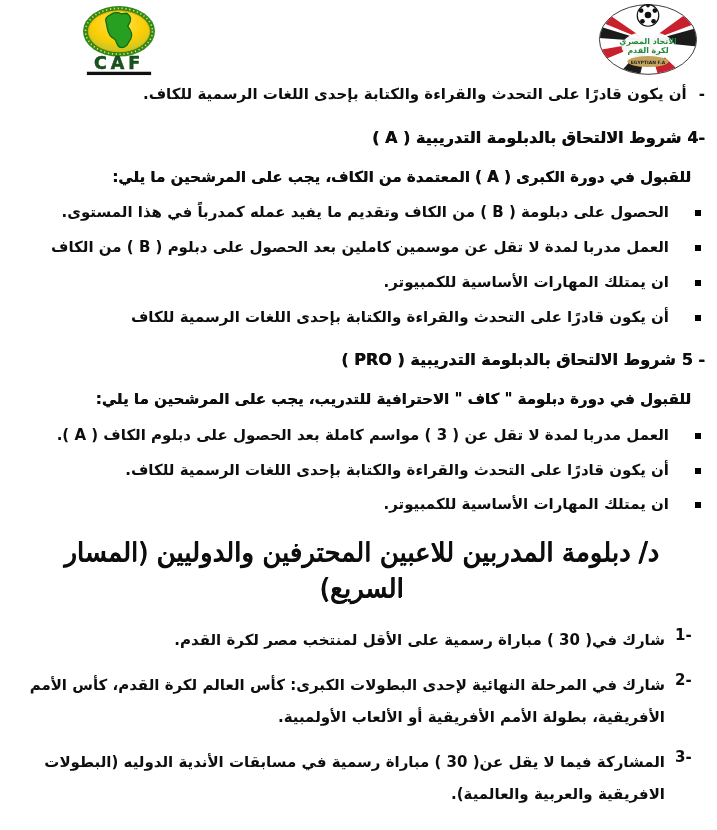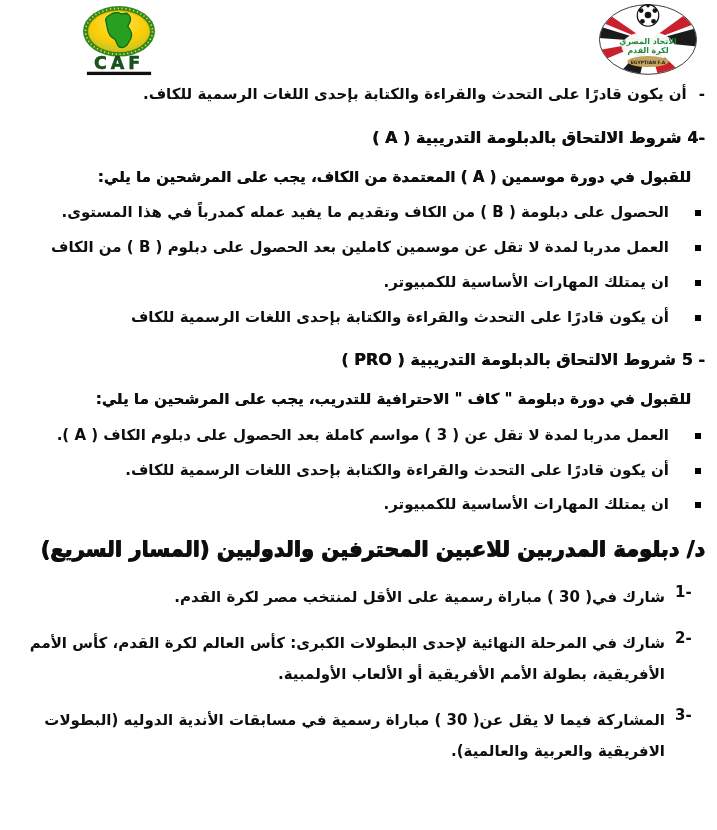--- a/index.html
+++ b/index.html
@@ -27,23 +27,24 @@
   .sec-h{
     font-size:16px;font-weight:800;margin:22px 0 18px 0;
     display:flex;gap:6px;align-items:baseline;
     text-shadow:0.4px 0 0 currentColor;
   }
   .sec-intro{margin:0 0 15px 14px;padding-right:14px;text-shadow:0.3px 0 0 currentColor;}
   ul.sq-list{list-style:none;margin:0 0 6px 0;padding:0 4px 0 0;}
   ul.sq-list li{display:flex;align-items:flex-start;gap:26px;margin:0 0 14px 0;}
   .sq{flex:0 0 auto;width:6px;height:6px;background:#000;margin-top:8px;}
   .big-h{
-    font-size:21px;font-weight:700;margin:20px 0 18px 0;
+    font-size:26px;font-weight:400;margin:20px 0 18px 0;
     text-shadow:0.9px 0 0 currentColor,0 0.5px 0 currentColor;
     letter-spacing:-0.2px;
+    text-align:center;
   }
   .fast-intro{
     font-size:14.5px;font-weight:900;margin:0 0 16px 0;padding-right:30px;
     text-shadow:0.8px 0 0 currentColor,0 0.4px 0 currentColor;
   }
   ol.num-list{list-style:none;margin:0;padding:0 10px 0 0;}
   ol.num-list li{display:flex;align-items:flex-start;gap:10px;margin:0 0 14px 0;}
   ol.num-list .num{flex:0 0 auto;min-width:20px;}
   ol.num-list .txt{flex:1 1 auto;line-height:2.1;}
   .mk,.num{unicode-bidi:isolate;direction:ltr;}
@@ -110,21 +111,21 @@
 
   <p class="dash-line">
     <span class="mk">-</span>
     <span>أن يكون قادرًا على التحدث والقراءة والكتابة بإحدى اللغات الرسمية للكاف.</span>
   </p>
 
   <h3 class="sec-h">
     <span class="mk">4-</span>
     <span>شروط الالتحاق  بالدبلومة التدريبية  ( A )</span>
   </h3>
-  <p class="sec-intro line">للقبول في دورة موسمين ( A )  المعتمدة من الكاف، يجب على المرشحين ما يلي:</p>
+  <p class="sec-intro line">للقبول في دورة الكبرى ( A )  المعتمدة من الكاف، يجب على المرشحين ما يلي:</p>
   <ul class="sq-list">
 
       <li>
         <span class="sq"></span>
         <span>الحصول على دبلومة ( B ) من الكاف وتقديم ما يفيد عمله كمدرباً في هذا المستوى.</span>
       </li>
 
       <li>
         <span class="sq"></span>
         <span>العمل مدربا لمدة لا تقل عن موسمين كاملين بعد الحصول على دبلوم ( B ) من الكاف</span>

